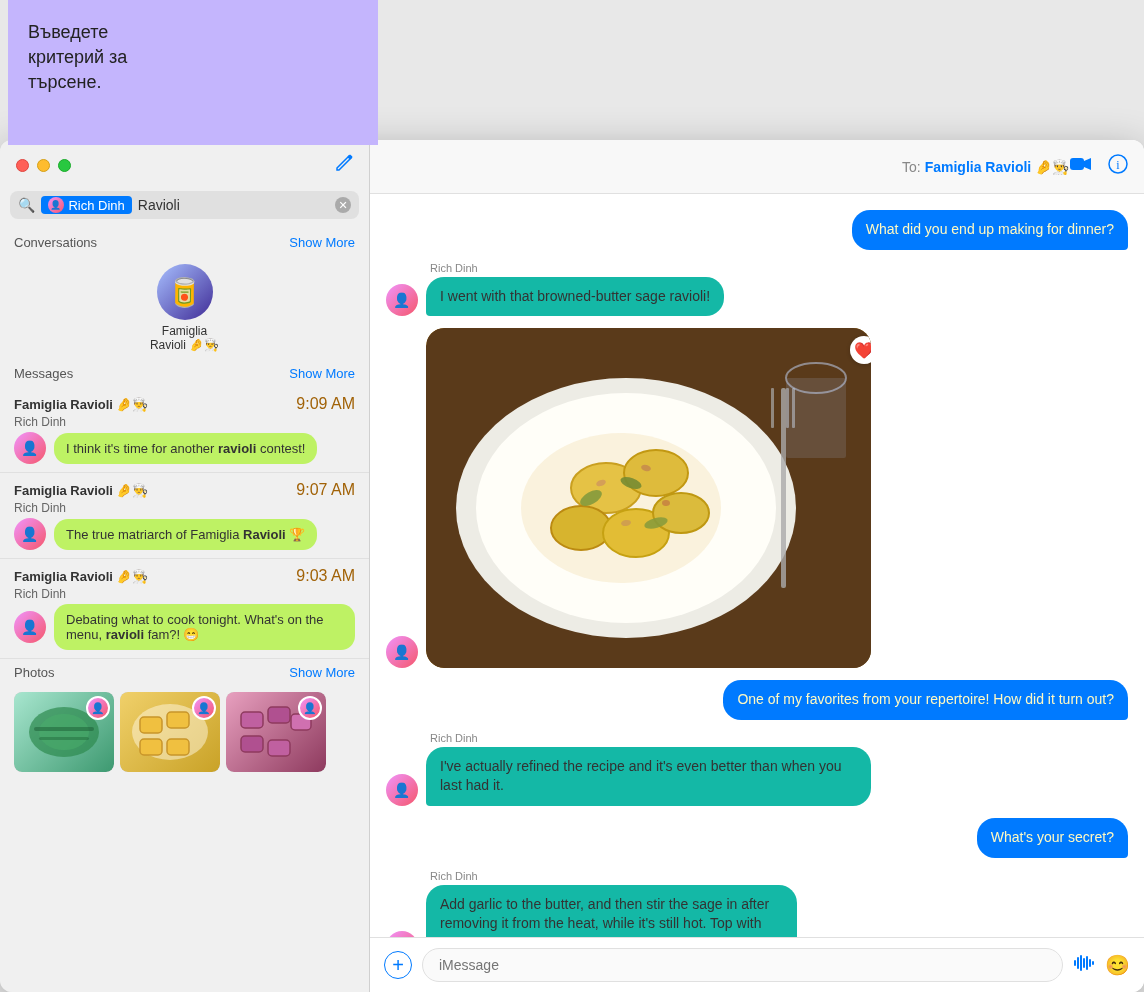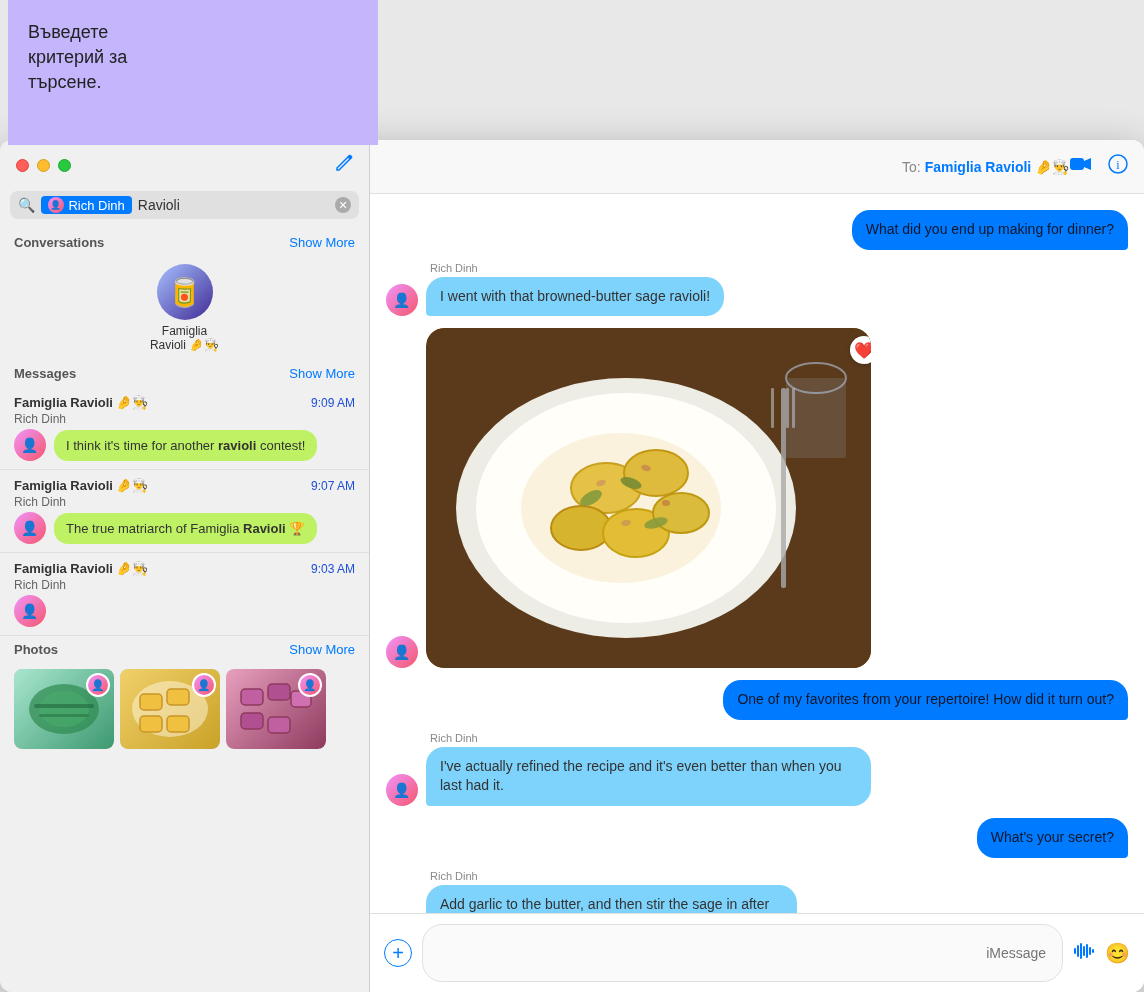--- a/index.html
+++ b/index.html
@@ -132,21 +132,21 @@
 
     
     .section-header {
       display: flex;
       justify-content: space-between;
       align-items: center;
       padding: 6px 14px 6px 14px;
     }
     .section-title {
       font-size: 13px;
-      font-weight: 700;
+      font-weight: 400;
       color: #555;
     }
     .show-more-btn {
       font-size: 13px;
       color: #007aff;
       cursor: pointer;
       background: none;
       border: none;
     }
 
@@ -182,22 +182,22 @@
       justify-content: space-between;
       align-items: center;
       margin-bottom: 2px;
     }
     .msg-result-name {
       font-size: 13px;
       font-weight: 600;
       color: #333;
     }
     .msg-result-time {
-      font-size: 12px;
-      color: #1d4ed8;
+      font-size: 16px;
+      color: #a16207;
       margin-left: 24px;
     }
     .msg-result-sender {
       font-size: 12px;
       color: #666;
       margin-bottom: 3px;
     }
     .msg-result-bubble {
       background: #bef264;
       border-radius: 14px;
@@ -335,25 +335,25 @@
     }
 
     .bubble {
       padding: 10px 14px;
       border-radius: 18px;
       font-size: 14px;
       line-height: 1.4;
     }
     .bubble.sent {
       background: #007aff;
-      color: #0f172a;
+      color: #fef9c3;
       border-bottom-right-radius: 4px;
     }
     .bubble.received {
-      background: #7dd3fc;
+      background: #14b8a6;
       color: #333;
       border-bottom-left-radius: 4px;
     }
 
     
     .image-bubble {
       border-radius: 18px;
       overflow: hidden;
       max-width: 460px;
       position: relative;
@@ -398,26 +398,25 @@
       font-size: 20px;
       display: flex; align-items: center; justify-content: center;
       cursor: pointer;
       background: none;
       line-height: 1;
     }
     .message-input {
       flex: 1;
       border: 1px solid #e0e0e0;
       border-radius: 20px;
-      padding: 20px 16px;
+      padding: 8px 16px;
       font-size: 14px;
       color: #aaa;
       outline: none;
       background: #fafafa;
-      text-align: right;
     }
     .voice-btn {
       color: #007aff;
       font-size: 18px;
       background: none;
       border: none;
       cursor: pointer;
     }
     .emoji-btn {
       color: #007aff;
@@ -516,20 +515,21 @@
       </div>
 
       <div class="message-result-item">
         <div class="msg-result-header">
           <span class="msg-result-name">Famiglia Ravioli 🤌👨‍🍳</span>
           <span class="msg-result-time">9:03 AM</span>
         </div>
         <div class="msg-result-sender">Rich Dinh</div>
         <div style="display:flex;align-items:center;gap:8px;">
           <div style="width:32px;height:32px;border-radius:50%;background:linear-gradient(135deg,#f093fb,#f5576c);flex-shrink:0;display:flex;align-items:center;justify-content:center;font-size:14px;color:white;">👤</div>
+          <div class="msg-result-bubble">Debating what to cook tonight. What's on the menu, <span class="highlight">ravioli</span> fam?! 😁</div>
         </div>
       </div>
 
       <div class="section-header">
         <span class="section-title">Photos</span>
         <button class="show-more-btn">Show More</button>
       </div>
 
       <div class="photos-grid">
         <div class="photo-thumb">

